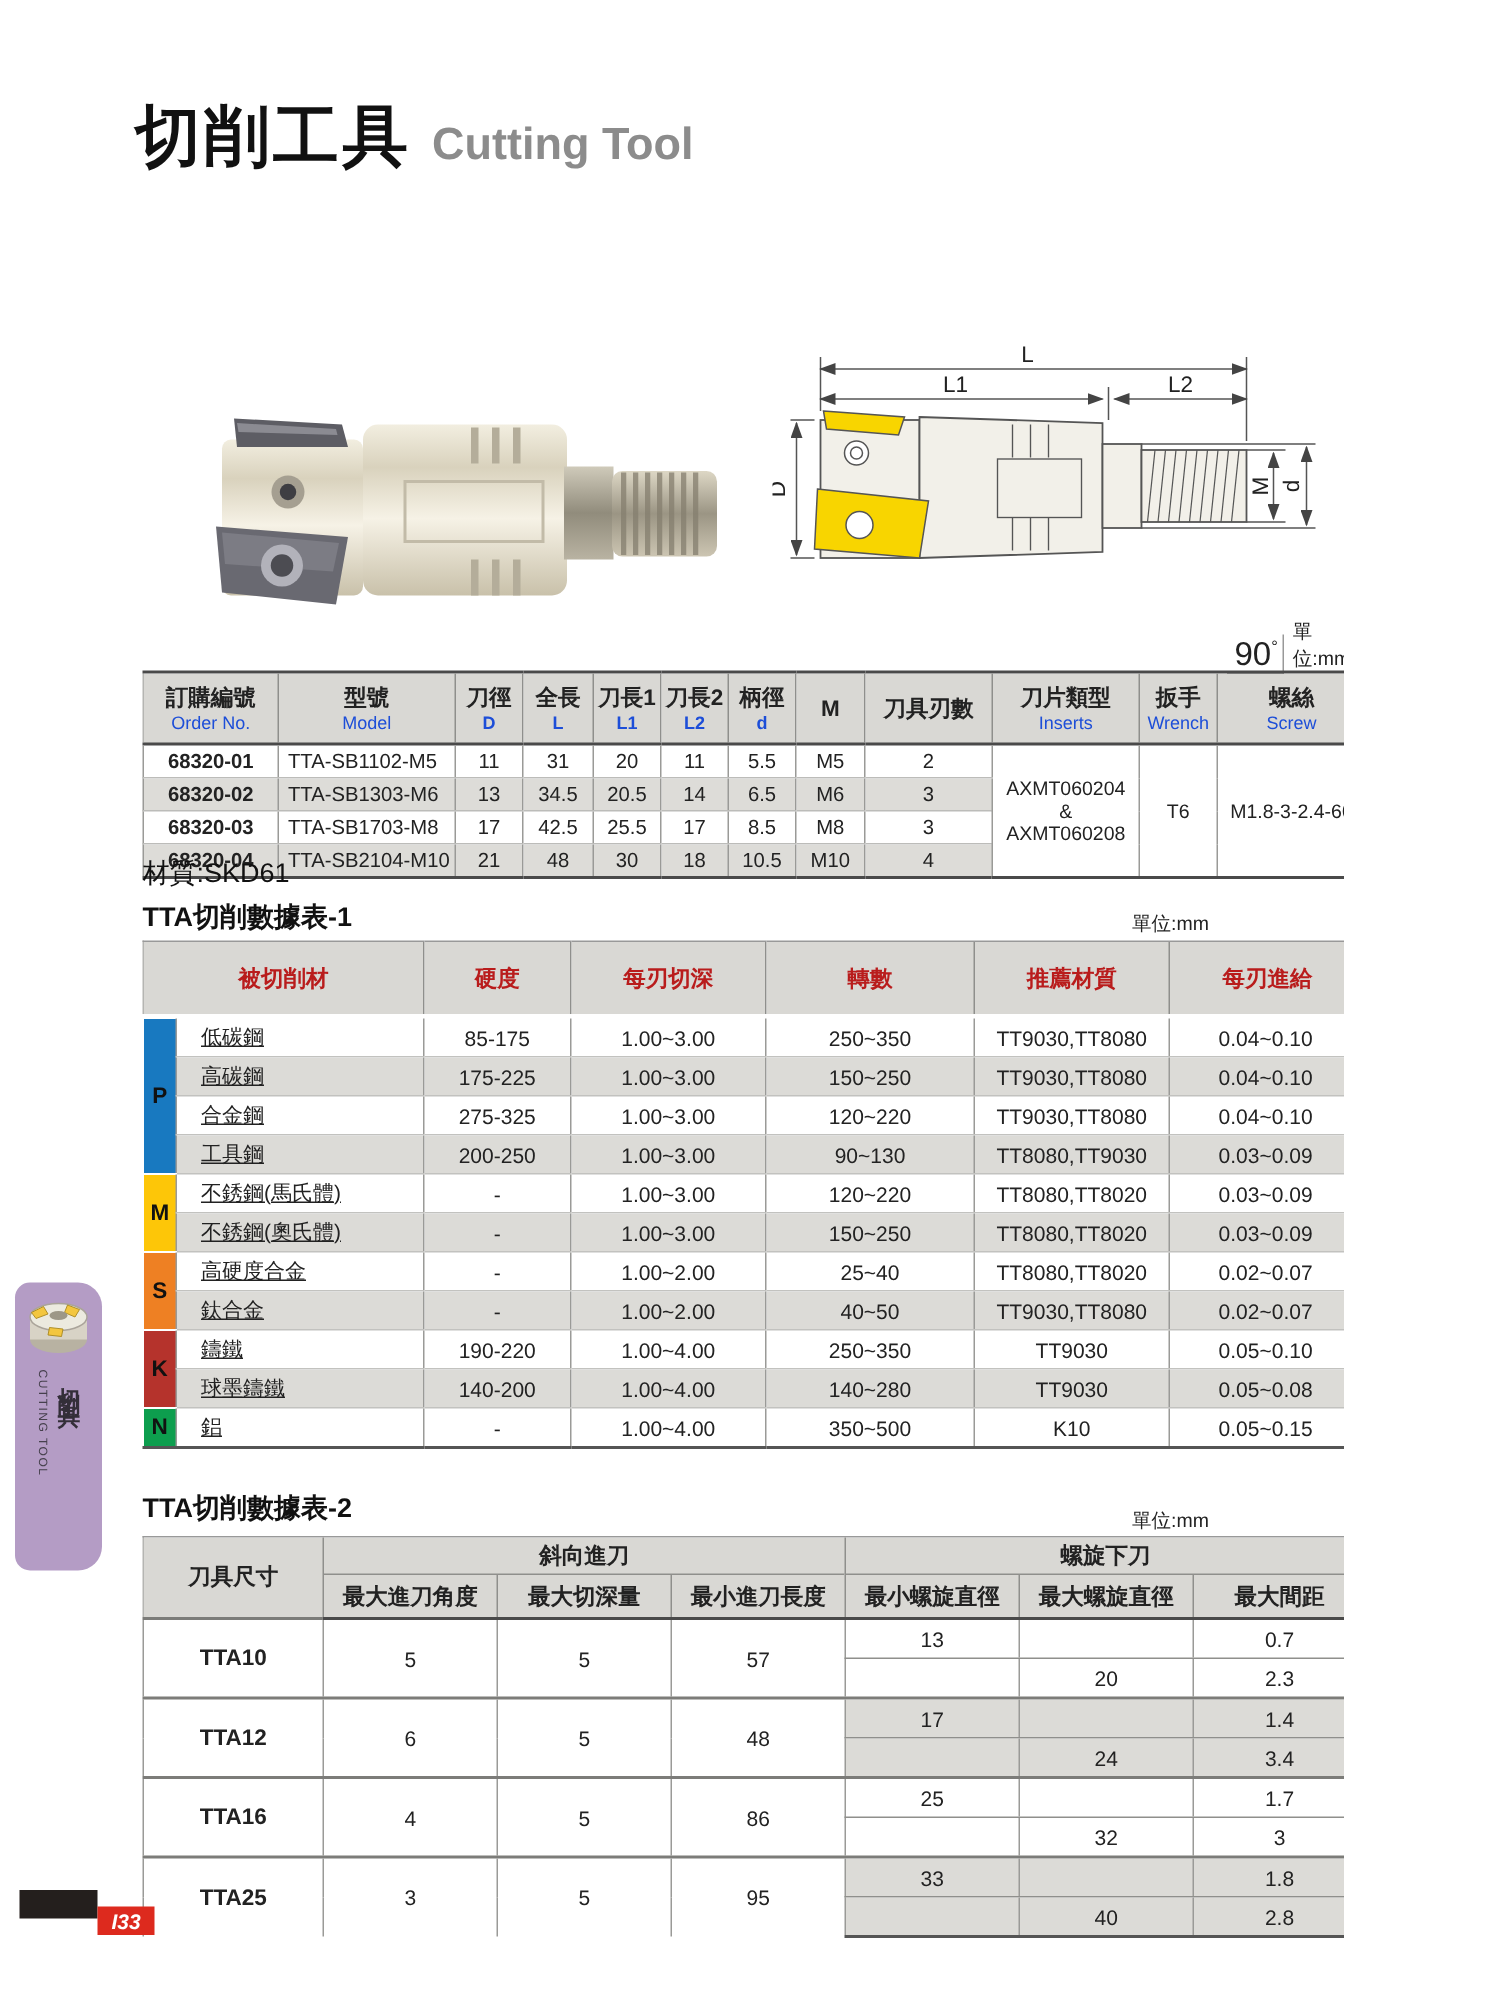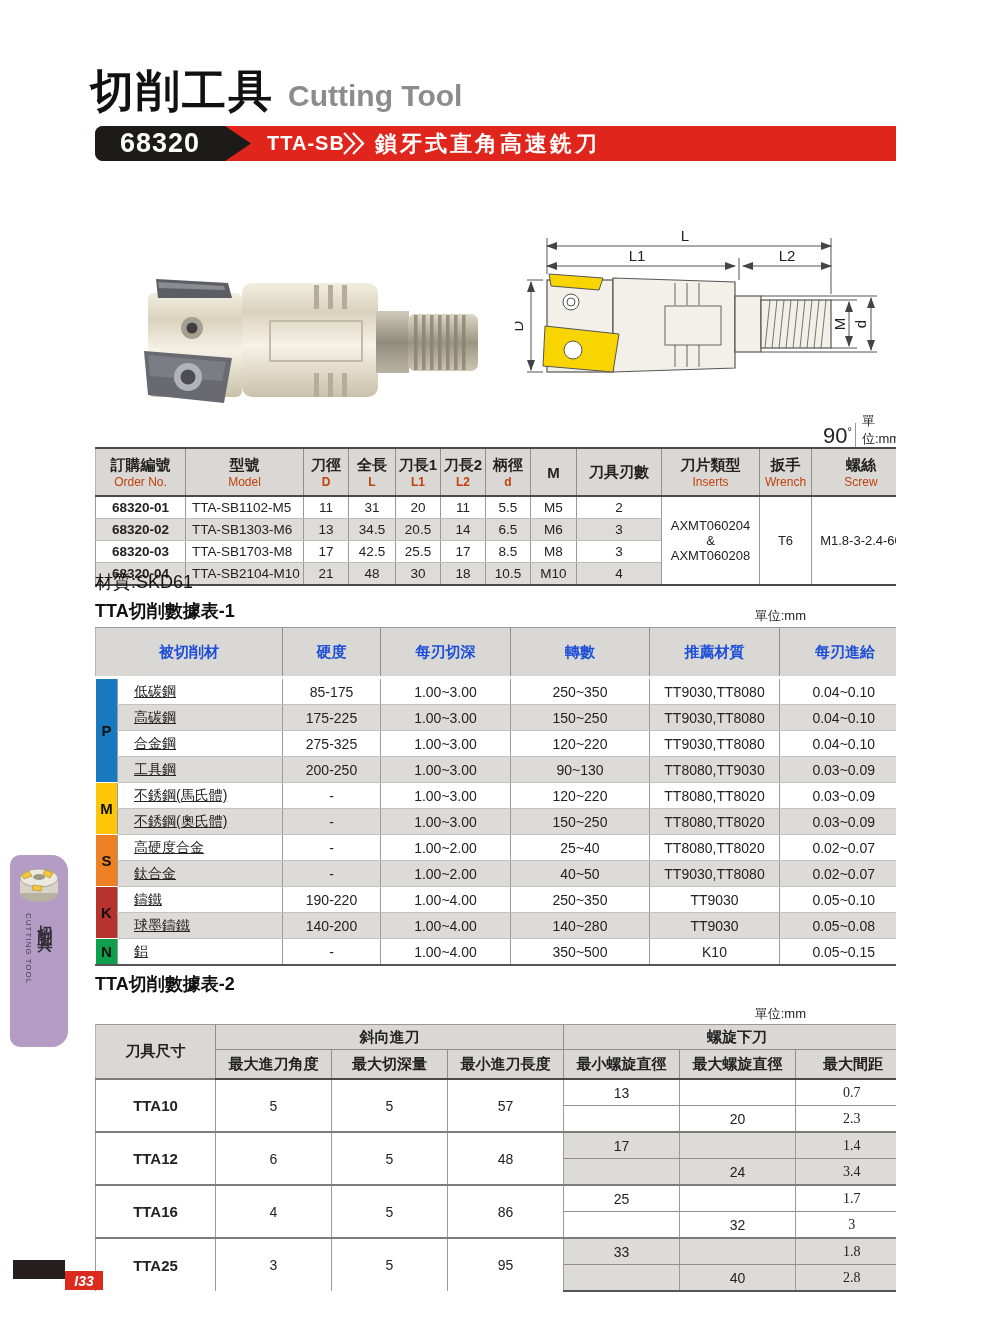--- a/index.html
+++ b/index.html
@@ -36,64 +36,64 @@
   table{border-collapse:collapse;table-layout:fixed;}
   td,th{overflow:hidden;white-space:nowrap;}
 
   
   .spec{position:absolute;left:95px;top:447px;width:815px;font-size:13.5px;}
   .spec th{background:#d9d8d4;height:44px;font-weight:400;border-left:1px solid #8f8f8c;
            border-top:2px solid #4a4a4a;border-bottom:2px solid #4a4a4a;text-align:center;vertical-align:middle;}
   .spec th:first-child{border-left:1px solid #b5b5b2;}
   .spec th:last-child{border-right:1px solid #b5b5b2;}
   .spec .hzh{display:block;font-size:15px;font-weight:600;color:#222;}
-  .spec .hen{display:block;font-size:12px;color:#c2410c;}
+  .spec .hen{display:block;font-size:12px;color:#1d4ed8;}
   .spec .hletter{font-weight:700;}
   .spec td{height:19px;text-align:center;border-left:1px solid #9a9a97;border-bottom:1px solid #bcbcb9;color:#222;}
   .spec td:last-child{border-right:1px solid #9a9a97;}
   .spec tbody tr:nth-child(even) td{background:#dddcd8;}
   .spec td.merged{background:#fff !important;border-bottom:2px solid #4a4a4a;font-size:13px;}
   .spec tbody tr:last-child td{border-bottom:2px solid #4a4a4a;}
   .spec td.ord{font-weight:700;}
   .spec td.model{text-align:left;padding-left:6px;}
 
   .material-note{position:absolute;left:95px;top:570px;font-size:18px;color:#111;}
 
   
   .t1-title{position:absolute;left:95px;top:599px;font-size:18px;font-weight:600;color:#111;}
   .t1-unit{position:absolute;right:90px;top:607px;font-size:13px;color:#222;}
   .ct1{position:absolute;left:95px;top:627px;width:815px;font-size:14px;}
-  .ct1 th{background:#d9d8d4;height:46px;font-size:15px;font-weight:600;color:#1d4ed8;text-align:center;
+  .ct1 th{background:#d9d8d4;height:46px;font-size:15px;font-weight:600;color:#b91c1c;text-align:center;
           border-left:1px solid #8f8f8c;border-top:1px solid #999;border-bottom:3px solid #fff;margin-top:43px;}
   .ct1 th:first-child{border-left:1px solid #b5b5b2;}
   .ct1 th:last-child{border-right:1px solid #b5b5b2;}
   .ct1 td{height:23px;text-align:center;border-left:1px solid #9a9a97;border-bottom:1px solid #c2c2bf;color:#222;}
   .ct1 td:last-child{border-right:6px solid #be185d;}
   .ct1 tbody tr:nth-child(even) td{background:#dcdbd7;}
   .ct1 tbody tr:last-child td{border-bottom:2px solid #555;}
   .ct1 td.mat{text-align:left;padding-left:16px;text-decoration:underline;}
   .ct1 td.cls{font-weight:700;font-size:15px;border-left:1px solid #fff;border-bottom:1px solid #fff;color:#111;}
   .cls-P{background:#1879c0 !important;}
   .cls-M{background:#fdc608 !important;}
   .cls-S{background:#ee8023 !important;}
   .cls-K{background:#b5332c !important;}
   .cls-N{background:#0d9e4e !important;}
 
   
-  .t2-title{position:absolute;left:95px;top:972px;font-size:18px;font-weight:600;color:#111;}
+  .t2-title{position:absolute;left:95px;top:993px;font-size:18px;font-weight:600;color:#111;}
   .t2-unit{position:absolute;right:90px;top:1005px;font-size:13px;color:#222;}
   .ct2{position:absolute;left:95px;top:1024px;width:815px;font-size:14px;}
   .ct2 th{background:#d9d8d4;font-size:15px;font-weight:600;color:#222;text-align:center;
           border-left:1px solid #8f8f8c;}
   .ct2 thead tr:first-child th{height:22px;border-top:1px solid #999;}
   .ct2 thead tr:last-child th{height:26px;border-top:1px solid #8f8f8c;border-bottom:2px solid #4a4a4a;}
   .ct2 th.toolsize{border-left:1px solid #b5b5b2;}
   .ct2 th:last-child{border-right:1px solid #b5b5b2;}
   .ct2 td{height:23px;text-align:center;border-left:1px solid #9a9a97;color:#222;}
-  .ct2 td:last-child{border-right:6px solid #14b8a6;font-family:Liberation Serif, serif;}
+  .ct2 td:last-child{border-right:1px solid #14b8a6;}
   .ct2 tr.grp-start td{border-top:2px solid #7c7c79;}
   .ct2 td.size{font-weight:700;font-size:15px;}
   .ct2 td.sep{border-bottom:1px solid #8f8f8c;}
   .ct2 td.sh{background:#dcdbd7;}
   .ct2 tbody tr:last-child td{border-bottom:2px solid #555;}
 
   
   .side-tab{position:absolute;left:10px;top:855px;width:58px;height:192px;background:#b49cc5;
             border-radius:10px 16px 16px 10px;display:flex;flex-direction:column;align-items:center;padding-top:8px;box-sizing:border-box;}
   .side-text{display:flex;flex-direction:row;align-items:flex-start;margin-top:6px;gap:2px;}
@@ -109,30 +109,20 @@
 </head>
 <body>
 
 <div class="page">
 
   <div class="title-row">
     <span class="title-zh">切削工具</span>
     <span class="title-en">Cutting Tool</span>
   </div>
 
-  <div class="banner">
-    <div class="banner-black"></div>
-    <div class="banner-code">68320</div>
-    <div class="banner-series">TTA-SB</div>
-    <svg class="banner-chev" width="26" height="25" viewBox="0 0 26 25">
-      <polyline points="3,2 13,12.5 3,23" fill="none" stroke="#ffffff" stroke-width="2.2"></polyline>
-      <polyline points="12,2 22,12.5 12,23" fill="none" stroke="#ffffff" stroke-width="2.2"></polyline>
-    </svg>
-    <div class="banner-title">鎖牙式直角高速銑刀</div>
-  </div>
 
 
   <svg class="photo" width="380" height="195" viewBox="0 0 380 195">
     <defs>
       <linearGradient id="gBody" x1="0" y1="0" x2="0" y2="1">
         <stop offset="0" stop-color="#f2eee0"></stop>
           <stop offset="0.25" stop-color="#d9d2bd"></stop>
         <stop offset="0.55" stop-color="#f6f2e6"></stop>
           <stop offset="1" stop-color="#c9c1aa"></stop>
       </linearGradient>

